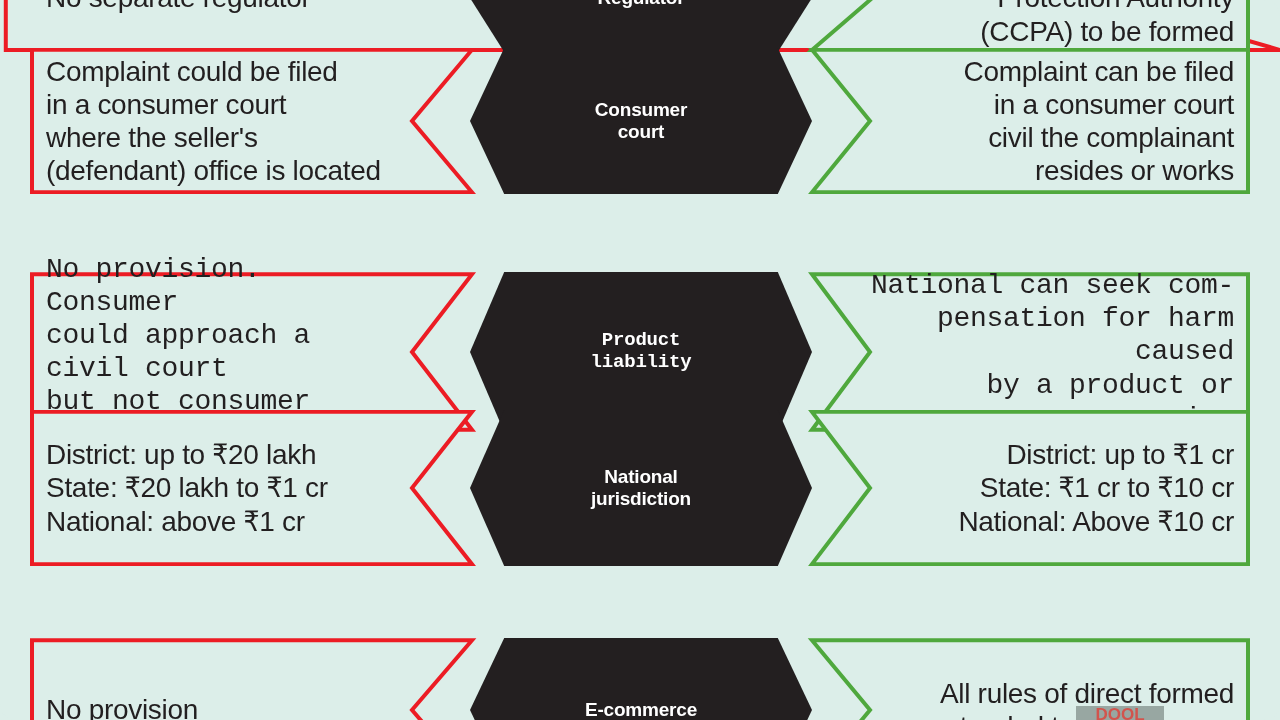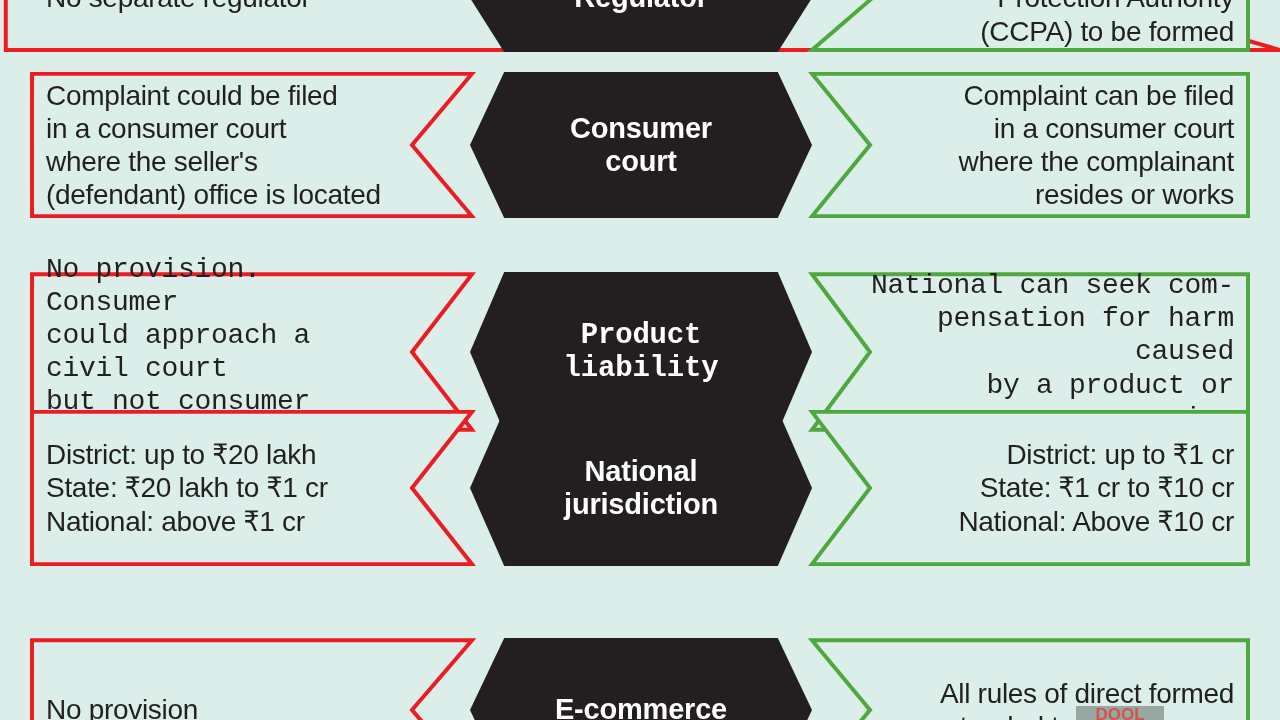--- a/index.html
+++ b/index.html
@@ -61,21 +61,21 @@
     background: #231f20;
     -webkit-clip-path: polygon(10% 0, 90% 0, 100% 50%, 90% 100%, 10% 100%, 0 50%);
     clip-path: polygon(10% 0, 90% 0, 100% 50%, 90% 100%, 10% 100%, 0 50%);
     display: flex;
     align-items: center;
     justify-content: center;
   }
   .hex-label {
     color: #ffffff;
     font-weight: bold;
-    font-size: 29px;
+    font-size: 19px;
     line-height: 1.14;
     text-align: center;
     letter-spacing: -0.2px;
     white-space: pre-line;
   }
 
   
   .right-text {
     position: absolute;
     right: 46px;
@@ -93,21 +93,21 @@
     color: #221f20;
     font-size: 28px;
     line-height: 1.18;
     letter-spacing: -0.3px;
     white-space: pre-line;
     font-stretch: condensed;
   }
 
   
   #row-regulator   { top: -56px;  height: 108px; }
-  #row-court       { top:  72px;  height: 146px; }
+  #row-court       { top:  48px;  height: 146px; }
   #row-liability   { top: 272px;  height: 160px; font-family: Liberation Mono, monospace; }
   #row-pecuniary   { top: 410px;  height: 156px; }
   #row-ecommerce   { top: 594px;  height: 144px; margin-top: 44px; }
 
   
   #watermark {
     position: absolute;
     left: 1076px;
     top: 706px;
     width: 88px;
@@ -171,21 +171,21 @@
 court</span>
     </div>
 
     <div>
       <svg class="banner-outline" viewBox="0 0 1280 174" preserveAspectRatio="none">
         <polygon points="812,2 1248,2 1248,172 812,172 870,87" fill="#dceee9" stroke="#4fa83d" stroke-width="4" vector-effect="non-scaling-stroke"></polygon>
       </svg>
       <div class="right-text">
         <span class="body-line">Complaint can be filed
 in a consumer court
-where the complainant
+civil the complainant
 resides or works</span>
       </div>
     </div>
   </div>
 
   <div class="row" id="row-liability">
     <div>
       <svg class="banner-outline" viewBox="0 0 1280 140" preserveAspectRatio="none">
         <polygon points="32,2 472,2 412,70 472,138 32,138" fill="#dceee9" stroke="#ec1c24" stroke-width="4" vector-effect="non-scaling-stroke"></polygon>
       </svg>

